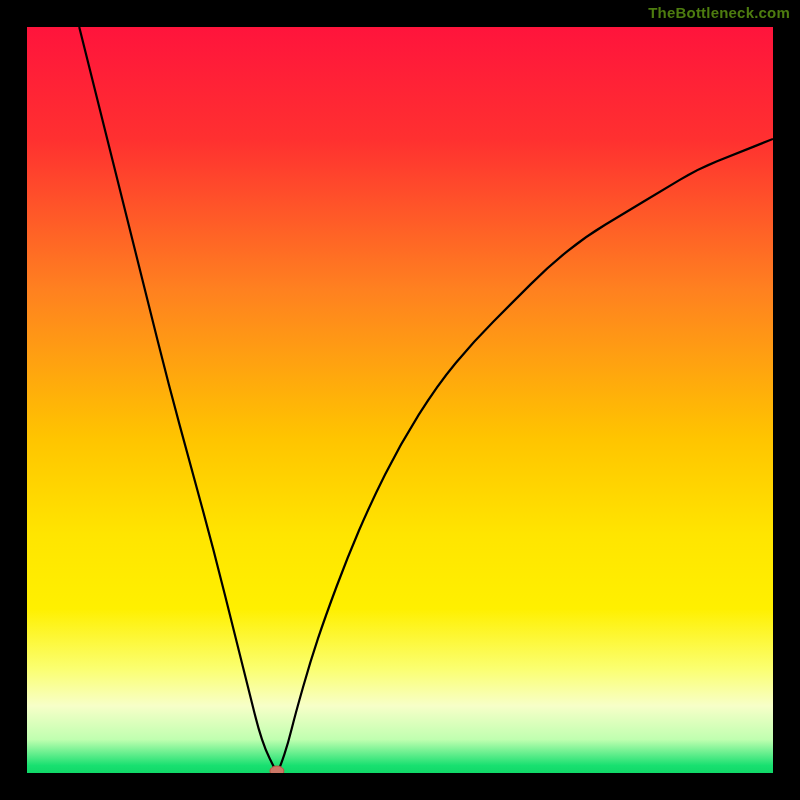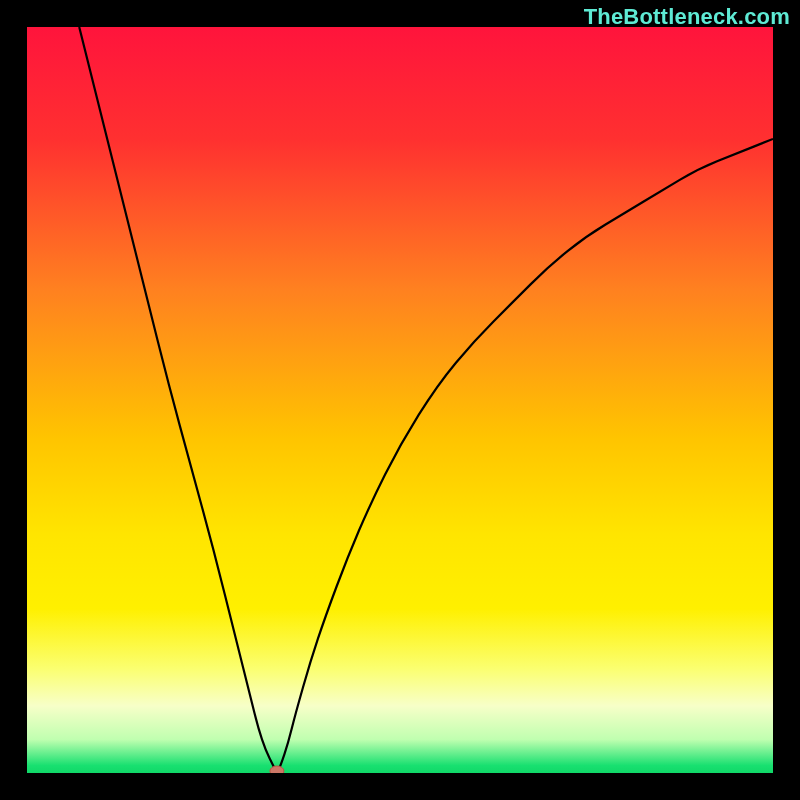--- a/index.html
+++ b/index.html
@@ -23,22 +23,22 @@
     position: absolute;
     left: 0;
     top: 0;
     width: 746px;
     height: 746px;
   }
   .attribution {
     position: absolute;
     top: 4px;
     right: 10px;
-    color: #5eead4;
-    font-size: 22px;
+    color: #4d7c0f;
+    font-size: 15px;
     font-weight: 600;
     letter-spacing: 0.2px;
     font-family: Arial, Helvetica, sans-serif;
   }
 </style>
 </head>
 <body>
 
 <div class="frame">
   <svg class="plot-area" viewBox="0 0 746 746" preserveAspectRatio="none">

